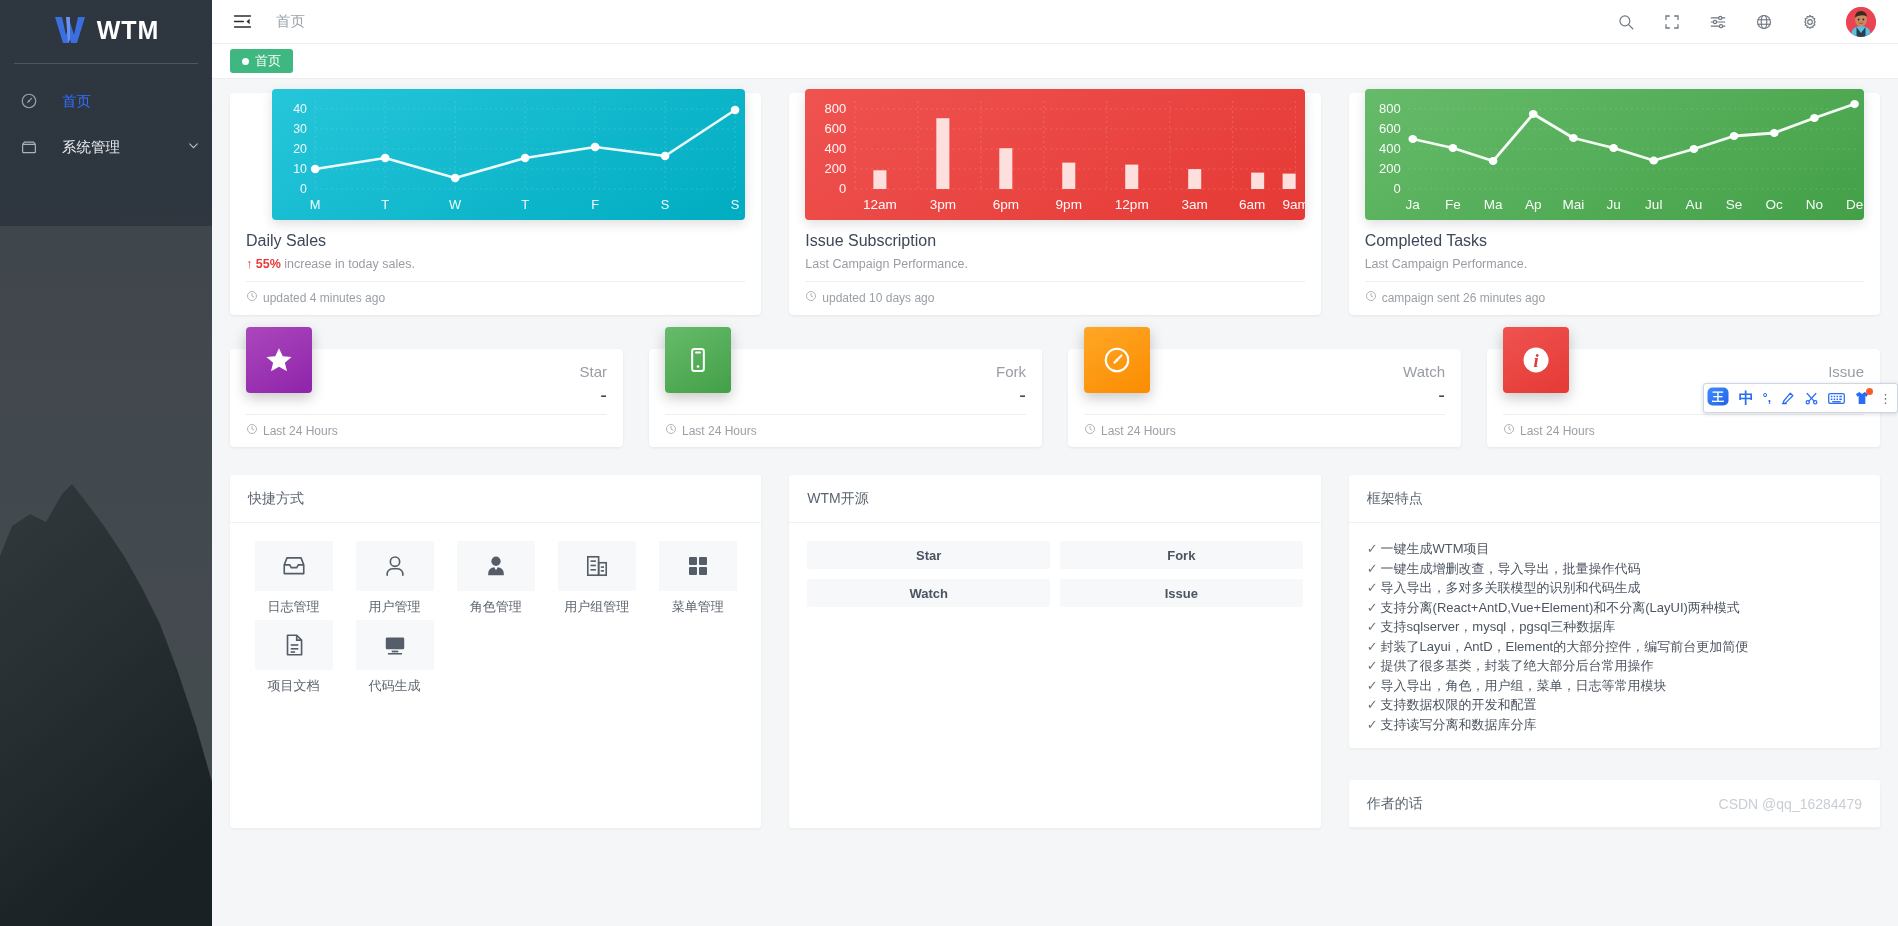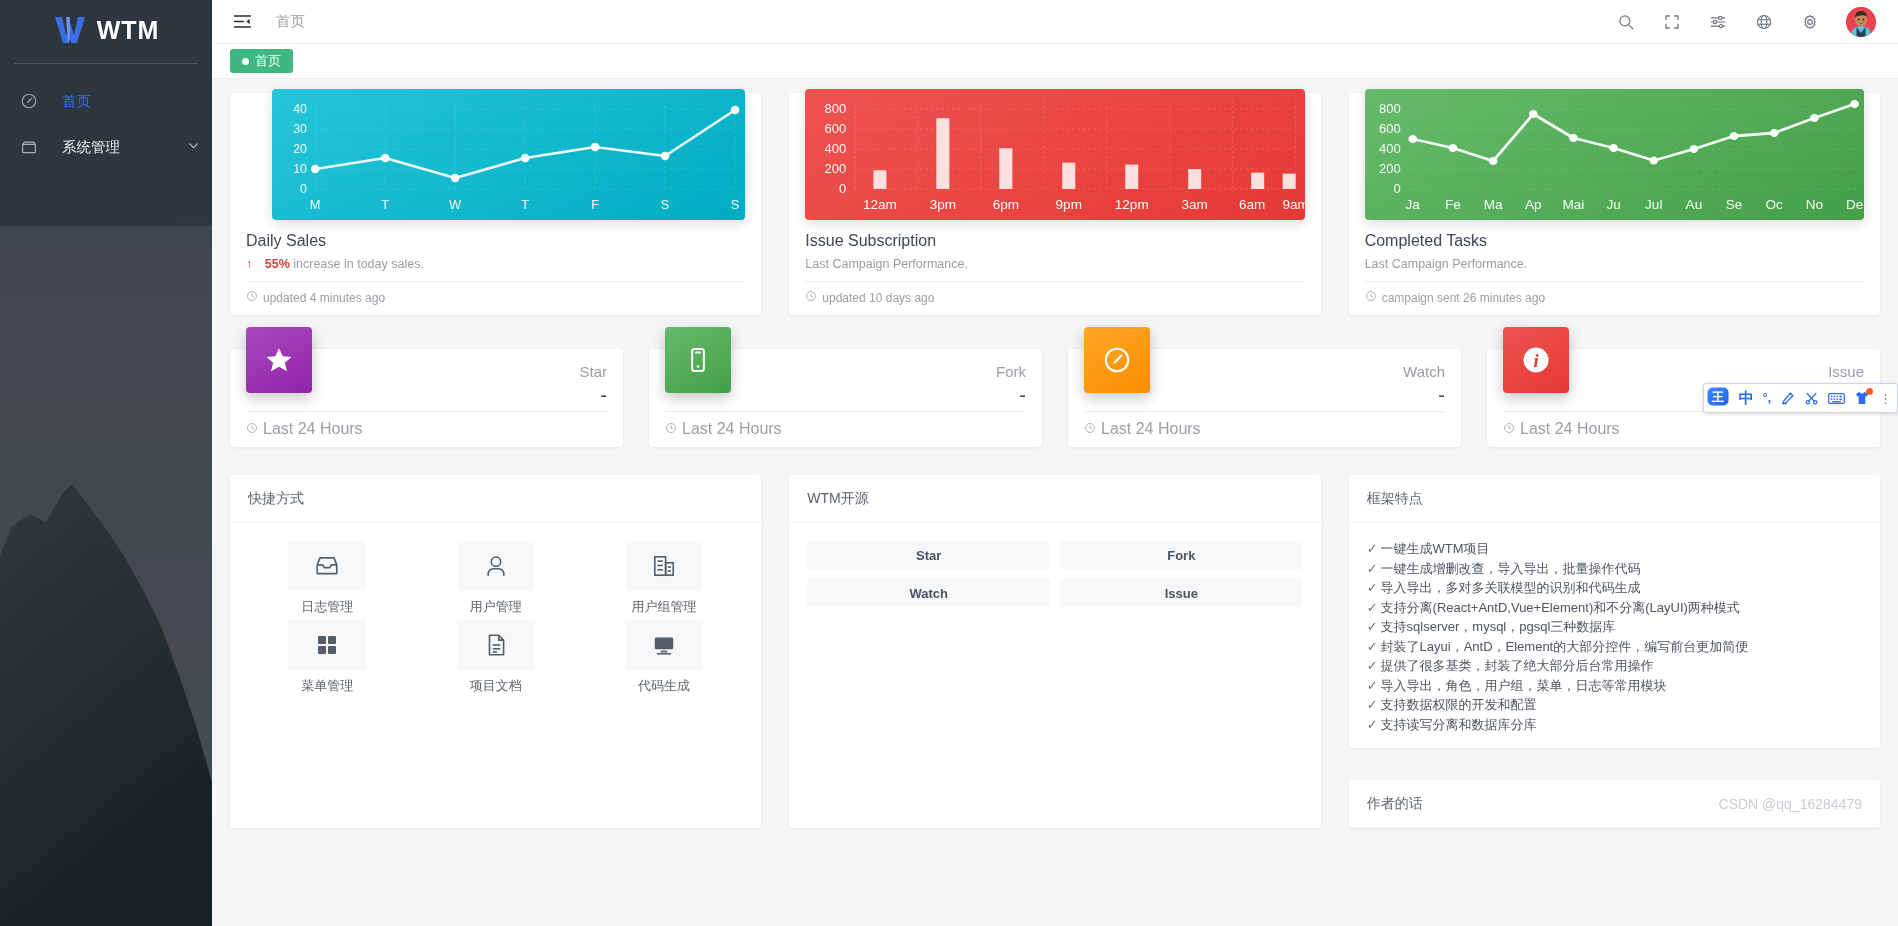--- a/index.html
+++ b/index.html
@@ -97,21 +97,21 @@
     box-shadow: 0 4px 12px rgba(0,0,0,0.13);
   }
   .chartbox.blue  { background: linear-gradient(150deg, #26c6da 0%, #00acc1 100%); margin-left: 42px; }
   .chartbox.red   { background: linear-gradient(150deg, #ef5350 0%, #e53935 100%); }
   .chartbox.green { background: linear-gradient(150deg, #66bb6a 0%, #43a047 100%); }
   .chartbox svg { position: absolute; inset: 0; width: 100%; height: 100%; }
   .card-body { padding: 12px 16px 0 16px; }
   .card-title { font-size: 16px; color: #3c4858; font-weight: normal; margin-bottom: 7px; }
   .card-sub { font-size: 12.5px; color: #999da3; }
   .card-sub .up-arrow { color: #e53935; }
-  .card-sub .pct { color: #e53935; font-weight: bold; margin-left: 9px; }
+  .card-sub .pct { color: #e53935; font-weight: bold; }
   .card-foot {
     margin: 10px 16px 0 16px; border-top: 1px solid #eeeeee;
     padding: 8px 0 10px 0; font-size: 12px; color: #9aa0a6;
     display: flex; align-items: center; gap: 5px;
   }
 
   
   .row2 { display: flex; gap: 26px; margin-top: 34px; }
   .statcard {
     flex: 1; background: #ffffff; border-radius: 4px;
@@ -128,38 +128,38 @@
   .stat-icon.purple { background: linear-gradient(150deg, #ab47bc 0%, #8e24aa 100%); }
   .stat-icon.green  { background: linear-gradient(150deg, #66bb6a 0%, #43a047 100%); }
   .stat-icon.orange { background: linear-gradient(150deg, #ffa726 0%, #fb8c00 100%); }
   .stat-icon.red    { background: linear-gradient(150deg, #ef5350 0%, #e53935 100%); }
   .stat-right { text-align: right; padding-top: 14px; }
   .stat-label { font-size: 15px; color: #999da3; }
   .stat-value { font-size: 20px; color: #3c4858; margin-top: 4px; min-height: 24px; }
   .stat-foot {
     position: absolute; left: 16px; right: 16px; bottom: 0;
     border-top: 1px solid #eeeeee; padding: 8px 0 9px 0;
-    font-size: 16px; color: #9aa0a6; display: flex; align-items: center; gap: 5px;
+    font-size: 12px; color: #9aa0a6; display: flex; align-items: center; gap: 5px;
   }
 
   
   .row3 { display: flex; gap: 28px; margin-top: 28px; }
   .panel {
     flex: 1; background: #ffffff; border-radius: 3px;
     box-shadow: 0 1px 3px rgba(0,0,0,0.06);
   }
   .panel-head {
     height: 48px; display: flex; align-items: center; padding: 0 18px;
     border-bottom: 1px solid #eef0f2; font-size: 14px; color: #5a6470;
   }
   .panel-head .csdn { margin-left: auto; color: #c9ced4; font-size: 14px; }
   .panel-body { padding: 18px; }
 
   
-  .shortcuts { display: grid; grid-template-columns: repeat(3, 1fr); gap: 0 10px; }
+  .shortcuts { display: grid; grid-template-columns: repeat(5, 1fr); gap: 0 10px; }
   .shortcut { text-align: center; cursor: pointer; margin-bottom: 4px; }
   .shortcut-tile {
     width: 78px; height: 50px; margin: 0 auto; background: #f7f8f9;
     display: flex; align-items: center; justify-content: center;
   }
   .shortcut-label { font-size: 13px; color: #5d656f; margin-top: 7px; }
 
   
   .osgrid { display: grid; grid-template-columns: 1fr 1fr; gap: 10px; }
   .osbtn {
@@ -641,20 +641,29 @@
               <div class="shortcut">
                 <div class="shortcut-tile">
                   <svg width="26" height="26" viewBox="0 0 24 24" fill="none" stroke="#555e68" stroke-width="1.5">
                     <circle cx="12" cy="8" r="4.3"></circle>
                       <path d="M4.8 20.5 V18.5 A5.6 5.6 0 0 1 10.4 14.5 H13.6 A5.6 5.6 0 0 1 19.2 18.5 V20.5" stroke-linecap="round"></path>
                   </svg>
                 </div>
                 <div class="shortcut-label">用户管理</div>
               </div>
 
+              <div class="shortcut">
+                <div class="shortcut-tile">
+                  <svg width="26" height="26" viewBox="0 0 24 24" fill="#555e68">
+                    <circle cx="12" cy="7.6" r="4.3"></circle>
+                      <path d="M4.8 20.5 V18.8 A5.6 5.6 0 0 1 10.4 13.2 L12 16 L13.6 13.2 A5.6 5.6 0 0 1 19.2 18.8 V20.5 Z"></path>
+                  </svg>
+                </div>
+                <div class="shortcut-label">角色管理</div>
+              </div>
 
               <div class="shortcut">
                 <div class="shortcut-tile">
                   <svg width="26" height="26" viewBox="0 0 24 24" fill="none" stroke="#555e68" stroke-width="1.5">
                     <rect x="3.5" y="3.5" width="10" height="17"></rect>
                       <rect x="13.5" y="9" width="7" height="11.5"></rect>
                     <path d="M6 7.5 H11"></path>
                       <path d="M6 11.5 H11"></path>
                       <path d="M6 15.5 H11"></path>
                       <path d="M15.5 13 H18.5"></path>

